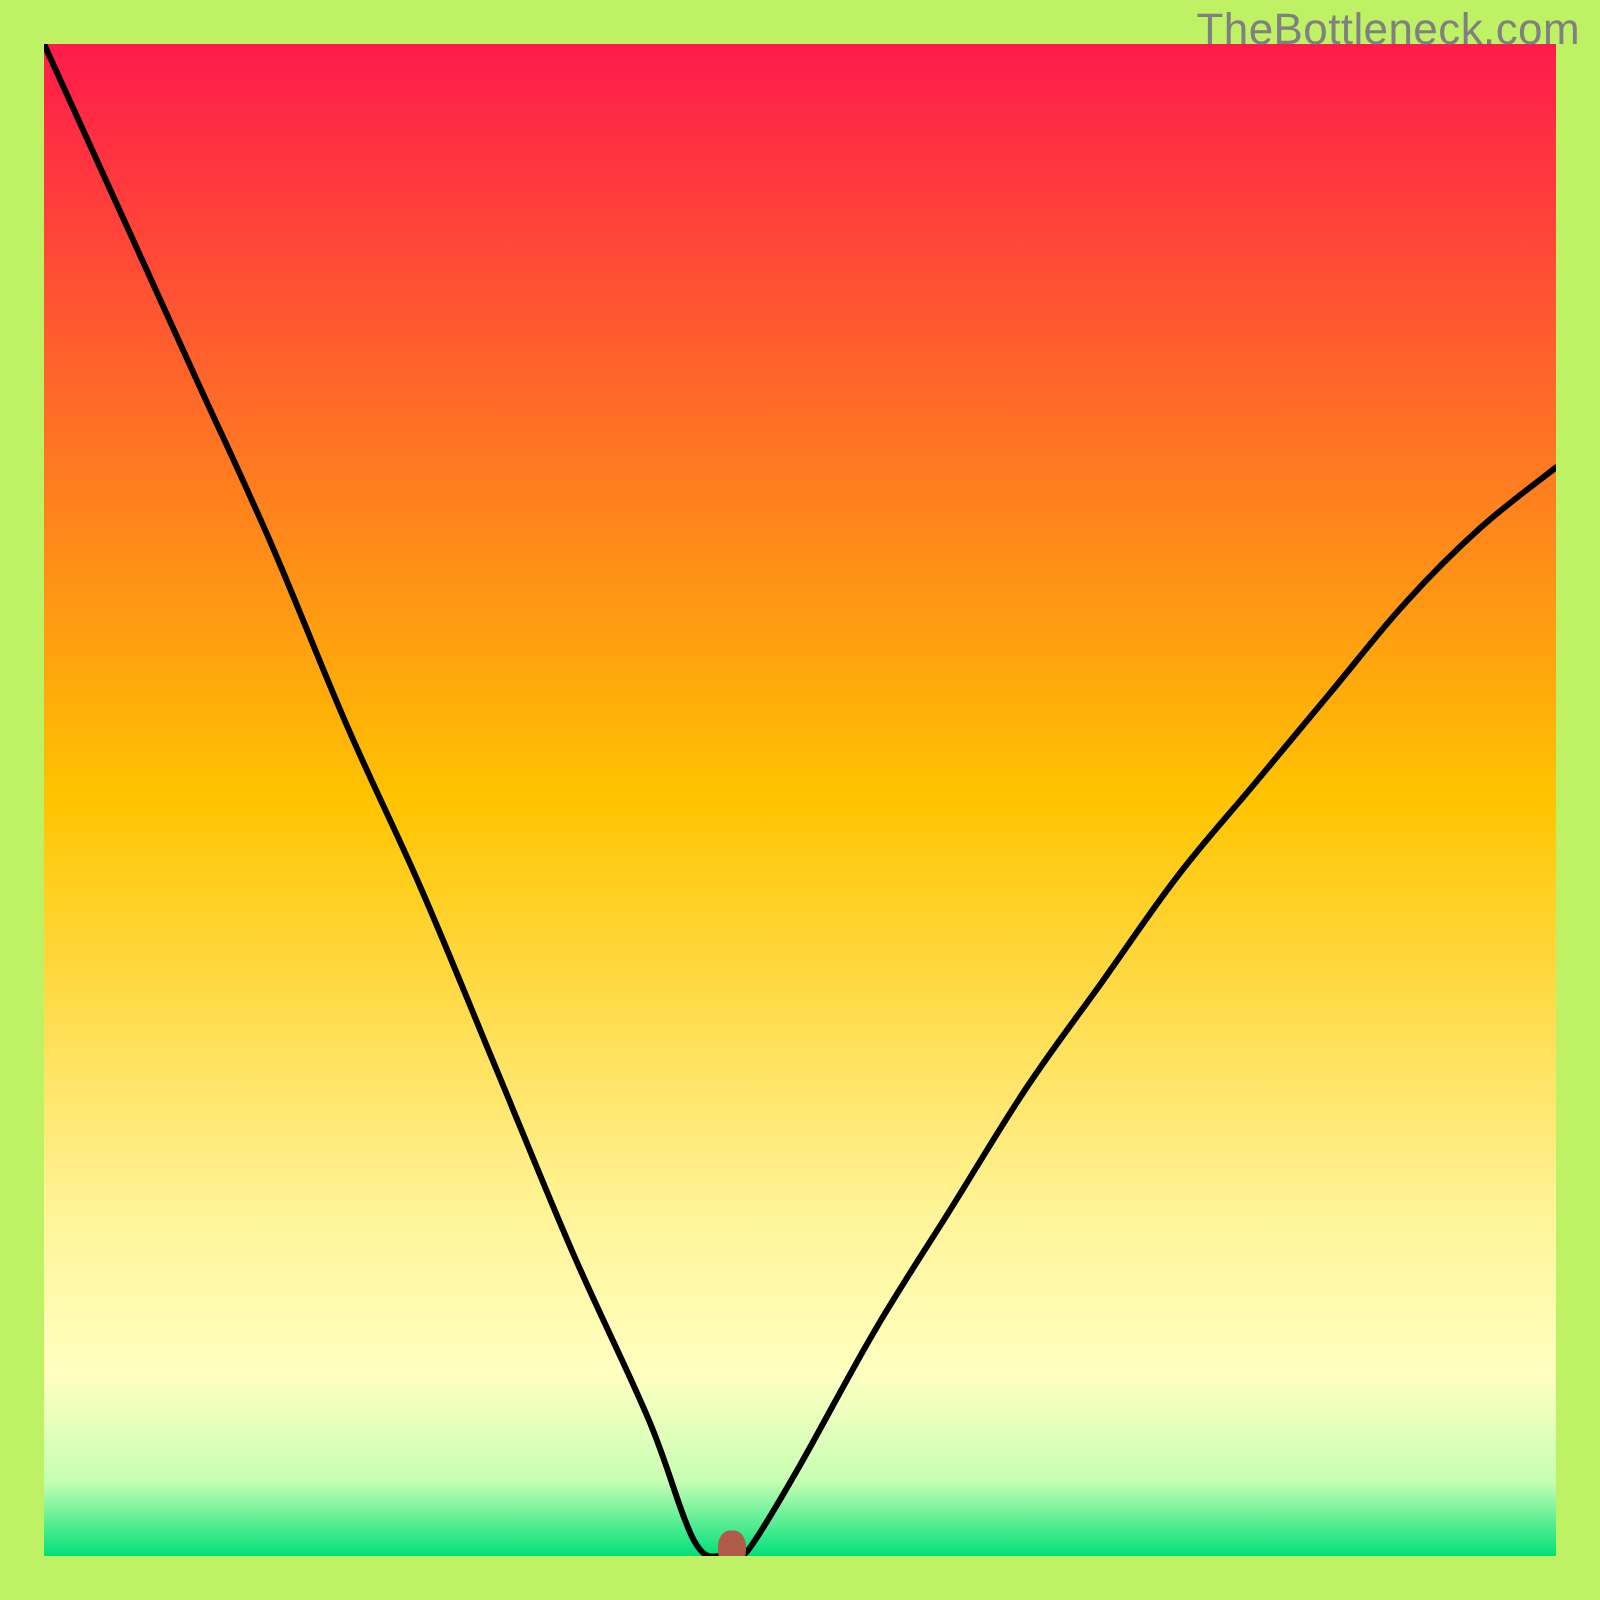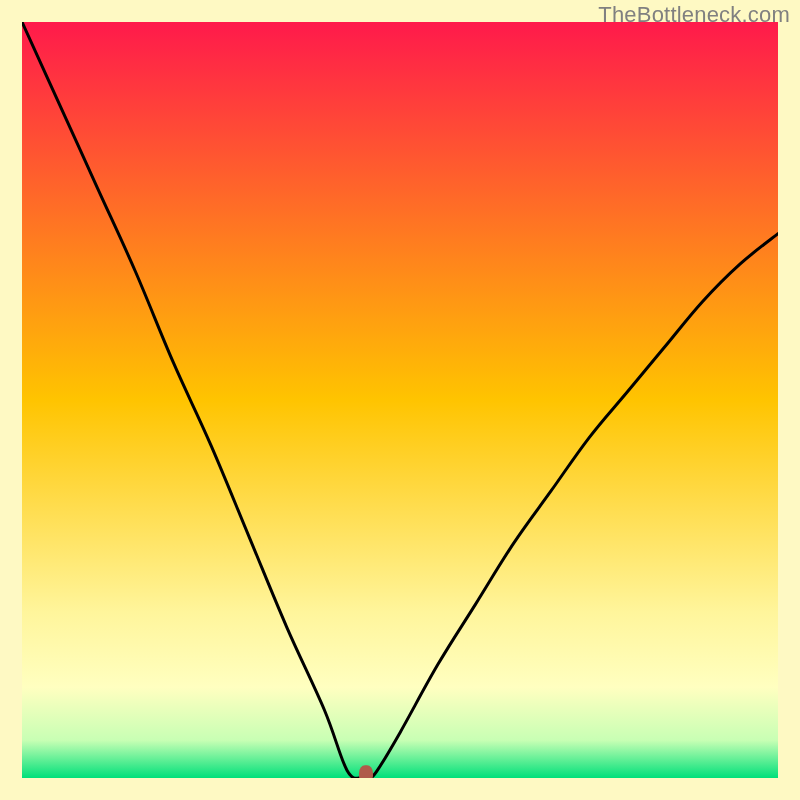--- a/index.html
+++ b/index.html
@@ -7,21 +7,21 @@
     padding: 0;
     width: 800px;
     height: 800px;
     background: #ffffff;
     font-family: Arial, Helvetica, sans-serif;
   }
   .frame {
     position: relative;
     width: 800px;
     height: 800px;
-    background: #fef9c3;
+    background: #bef264;
     box-sizing: border-box;
   }
   .plot-area {
     position: absolute;
     left: 22px;
     top: 22px;
     width: 756px;
     height: 756px;
     overflow: hidden;
   }

